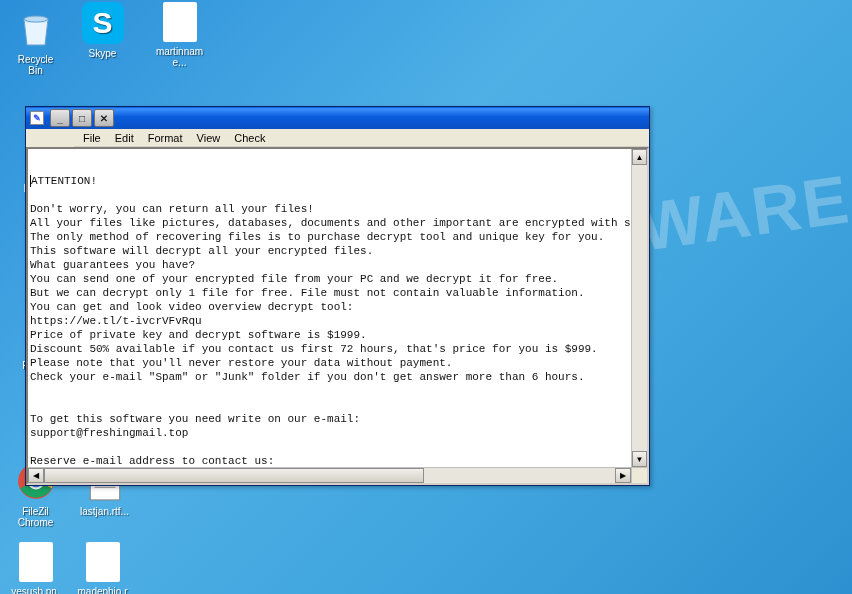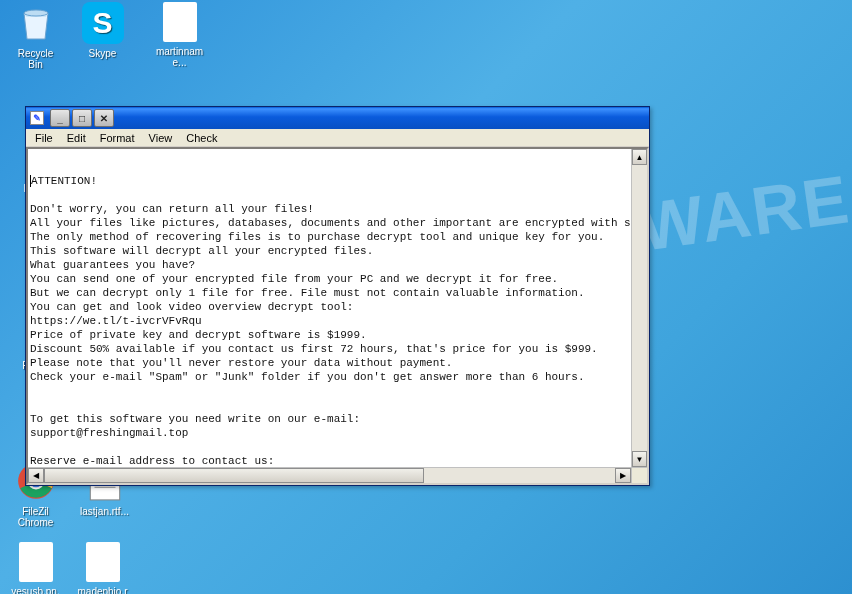--- a/index.html
+++ b/index.html
@@ -77,21 +77,21 @@
   font-weight: bold;
 }
 .titlebar .ticon {
   width:14px;height:14px;background:#fff;border:1px solid #888;margin-right:4px;display:flex;align-items:center;justify-content:center;font-size:9px;color:#35f;
 }
 .titlebar .title { flex:1;overflow:hidden;text-overflow:ellipsis;white-space:nowrap; }
 .winbtn {
   width:20px;height:18px;margin-left:2px;background:linear-gradient(#e6e6e6,#b8b8b8);border:1px solid #6f6f6f;display:flex;align-items:center;justify-content:center;font-size:10px;font-family:Arial;font-weight:bold;color:#222;cursor:pointer;border-radius:2px;
 }
 .menubar {
-  height:18px;background:#ece9d8;display:flex;align-items:center;padding:0 2px;font-size:11px;border-bottom:1px solid #d4d0c8;
+  height:18px;background:#ece9d8;display:flex;align-items:center;padding:0 2px;font-size:11px;border-bottom:1px solid #d4d0c8;margin-left:48px;
 }
 .menubar span { padding:1px 7px;cursor:pointer; }
 .textarea-wrap {
   flex:1;background:#fff;border:2px inset #d4d0c8;margin:0;display:flex;flex-direction:column;overflow:hidden;position:relative;
 }
 .textarea {
   flex:1;padding:1px 2px;font-family:"Lucida Console","Courier New",monospace;font-size:11px;line-height:14px;color:#111;white-space:pre;overflow:hidden;
 }
 .textarea .cursor { border-left:1px solid #000; }
 .hscroll {
@@ -106,21 +106,21 @@
 }
 .vscroll .btn { height:16px;background:linear-gradient(#f4f3ee,#d4d0c8);border:1px solid #8e8e8e;display:flex;align-items:center;justify-content:center;font-size:8px;cursor:pointer; }
 .vscroll .track { flex:1;background:#e8e5dc; }
 .textarea-padright { padding-right:16px;margin-top:24px; }
 </style>
 </head>
 <body>
 
 <div class="watermark">NTISPYWARE.</div>
 
-<div class="desktop-icon recycle-bin" style="left:8px;top:2px">
+<div class="desktop-icon recycle-bin" style="left:8px;top:8px">
   <div class="ico">
     <svg viewBox="0 0 40 40">
         <path d="M8 10 L32 10 L29 36 L11 36 Z" fill="#e8f4ff" stroke="#6aa3d1" stroke-width="1"></path>
         <path d="M8 10 L32 10 L30 14 L10 14 Z" fill="#cde7fa"></path>
         <ellipse cx="20" cy="10" rx="12" ry="3" fill="#bcdcf3" stroke="#6aa3d1"></ellipse>
       </svg>
   </div>
   <span class="lbl">Recycle Bin</span>
 </div>
 

